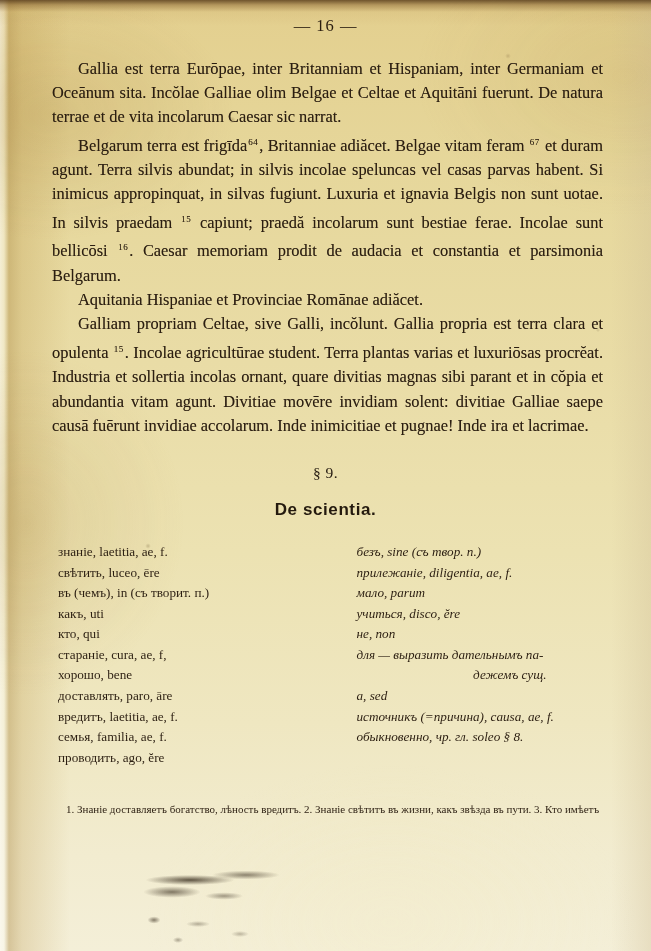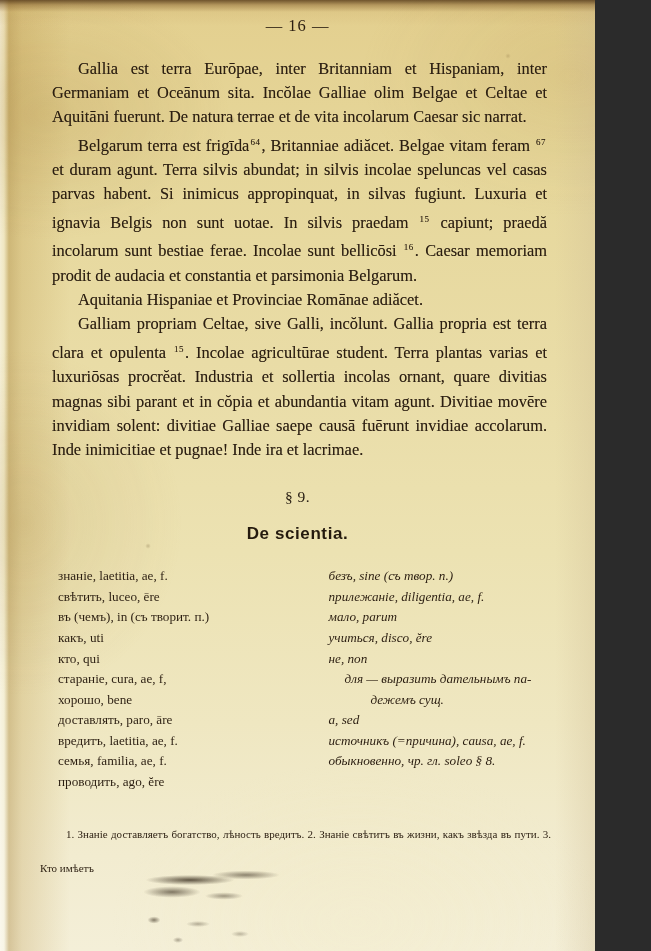--- a/index.html
+++ b/index.html
@@ -2,21 +2,21 @@
 <html><head>
 <meta charset="utf-8">
 <style>
   html, body {
     margin: 0;
     padding: 0;
     background: #2b2b2b;
   }
   #page {
     position: relative;
-    width: 595px;
+    width: 651px;
     height: 951px;
     overflow: hidden;
     font-family: "Liberation Serif", "DejaVu Serif", serif;
     color: #241a10;
     background:
       
       linear-gradient(to bottom, rgba(90,62,28,0.85) 0px, rgba(140,104,52,0.55) 5px, rgba(198,164,100,0.18) 12px, rgba(0,0,0,0) 26px),
       
       linear-gradient(to right, rgba(255,255,255,0.55) 0px, rgba(255,255,255,0.35) 4px, rgba(168,132,60,0.40) 9px, rgba(186,150,74,0.26) 22px, rgba(0,0,0,0) 70px),
       
@@ -110,22 +110,22 @@
   .vocab {
     display: flex;
     margin: 22px 14px 0 58px;
     font-size: 13.2px;
     line-height: 20.6px;
     color: #2b1e11;
   }
   .vocab-col { width: 50%; }
   .vocab-col.right { padding-left: 18px; font-style: italic; }
   .vocab-item { white-space: nowrap; }
-  .vocab-item.wrap { white-space: normal; margin-left: 16px; }
-  .vocab-item .cont { display: block; padding-left: 26px; }
+  .vocab-item.wrap { white-space: normal; }
+  .vocab-item .cont { display: block; padding-left: 26px; text-align: center; }
   .exercise {
     margin: 24px 44px 0 40px;
     font-size: 11px;
     line-height: 34px;
     text-align: justify;
     text-indent: 26px;
     color: #2b1e11;
   }
 </style>
 </head>

